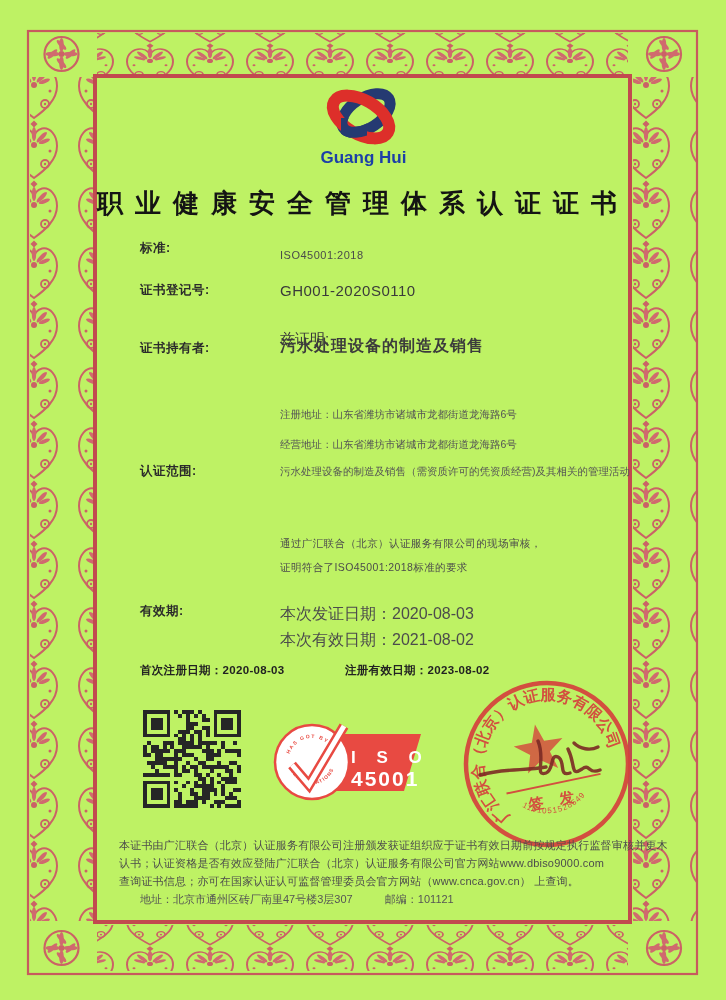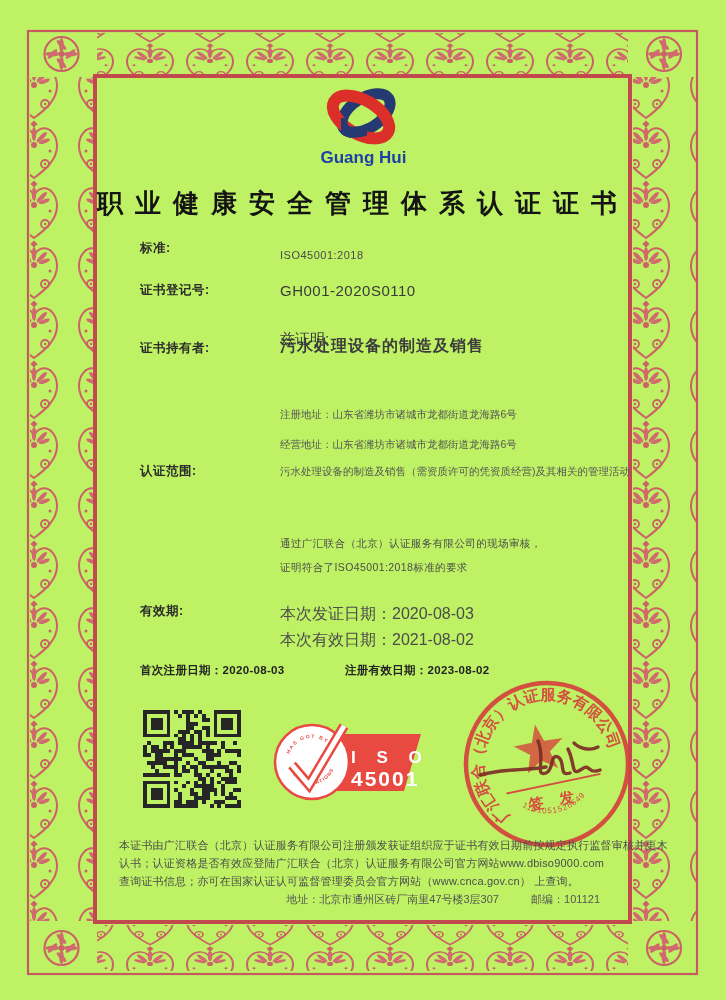--- a/index.html
+++ b/index.html
@@ -12,21 +12,21 @@
   .brand-text{color:#1c3fa8;font-weight:bold;font-size:17px;text-align:center;}
   .title{color:#141414;font-weight:bold;font-size:26px;letter-spacing:12px;text-align:left;white-space:nowrap;}
   .holder{color:#3c3c3c;font-size:16px;font-weight:600;letter-spacing:1px;}
   .orgnum{color:#333;font-size:15px;letter-spacing:.5px;}
   .addr{color:#555;font-size:10.5px;}
   .scope{color:#555;font-size:10.5px;white-space:nowrap;}
   .para{color:#4c4c4c;font-size:10.5px;letter-spacing:.4px;}
   .dateline{color:#4c4c4c;font-size:16px;}
   .bolddate{color:#222;font-weight:bold;font-size:11.5px;letter-spacing:.3px;}
   .footer-line{color:#4c4c4c;font-size:11px;letter-spacing:.2px;white-space:nowrap;}
-  .footer-addr{color:#555;font-size:11px;text-align:right;}
+  .footer-addr{color:#555;font-size:11px;text-align:left;}
 </style>
 </head>
 <body>
 
 <div class="page">
 
   <svg class="abs" style="left:0;top:0" width="726" height="1000" viewBox="0 0 726 1000">
     <defs>
       <g id="heartMotif">
         <path d="M30,57 C19,49 7,39 7,25 C7,14 14,6 22,7.5 C27,8.5 30,13 30,17 C30,13 33,8.5 38,7.5 C46,6 53,14 53,25 C53,39 41,49 30,57 Z" fill="none" stroke="#cb6266" stroke-width="2"></path>

